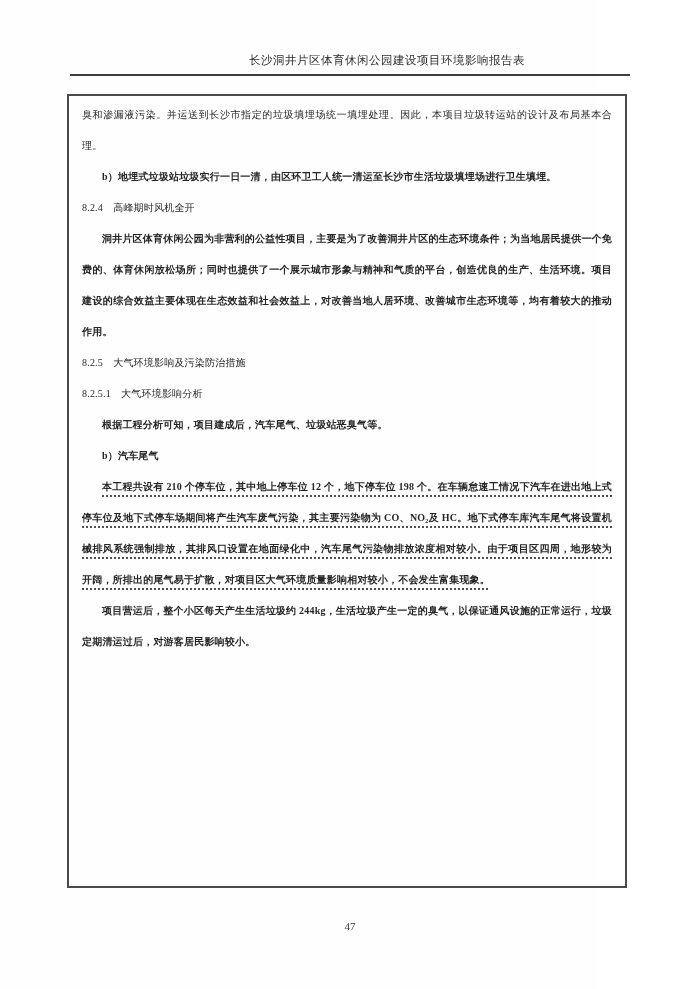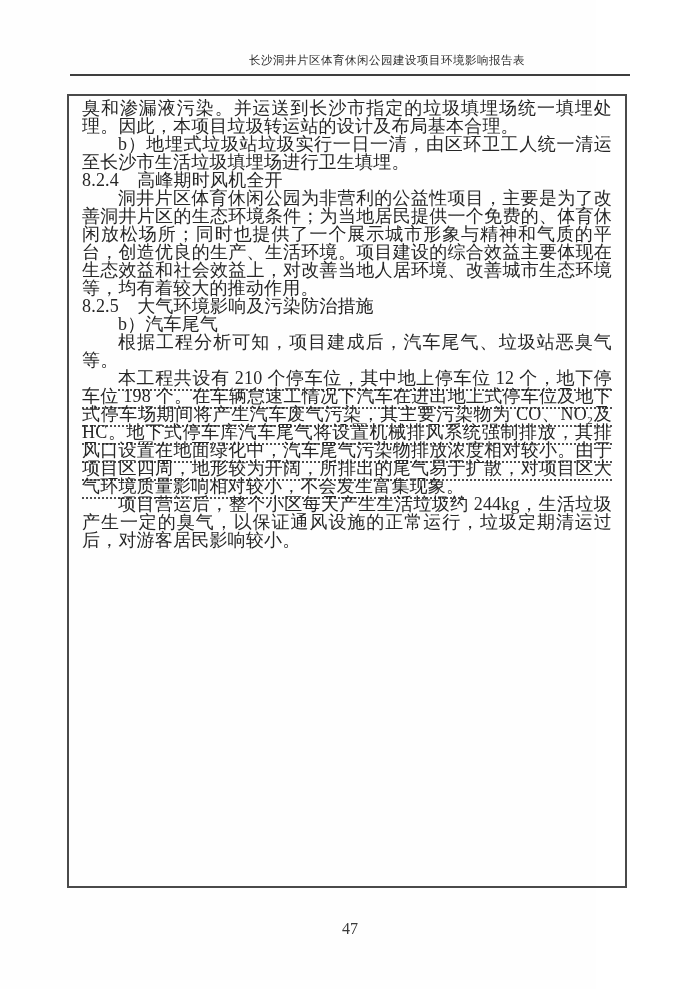--- a/index.html
+++ b/index.html
@@ -46,42 +46,42 @@
     top: 94px;
     width: 560px;
     height: 794px;
     border: 2px solid #4a4a4a;
     box-sizing: border-box;
     padding: 3px 13px 0 13px;
     overflow: hidden;
   }
   .content-box p {
     margin: 0;
-    font-size: 18px;
-    line-height: 18px;
+    font-size: 10px;
+    line-height: 31px;
     text-align: justify;
     letter-spacing: 0.2px;
   }
-  .indent { text-indent: 2em; }
+  .indent { text-indent: 2em; font-weight: bold; }
   .u-dot {
     text-decoration: underline;
     text-decoration-style: dotted;
     text-decoration-thickness: 1.5px;
     text-decoration-color: #4f4f4f;
     text-underline-offset: 5px;
   }
   .heading { font-size: 15px; }
   
   .page-number {
     position: absolute;
     left: 0;
     width: 700px;
     top: 920px;
     text-align: center;
-    font-size: 16px;
+    font-size: 11px;
     color: #3a3a3a;
   }
 </style>
 </head>
 <body>
 
 <div class="page">
 
   <div class="header-text">长沙洞井片区体育休闲公园建设项目环境影响报告表</div>
   <div class="header-rule"></div>
@@ -91,24 +91,25 @@
     <p>臭和渗漏液污染。并运送到长沙市指定的垃圾填埋场统一填埋处理。因此，本项目垃圾转运站的设计及布局基本合理。</p>
 
     <p class="indent">b）地埋式垃圾站垃圾实行一日一清，由区环卫工人统一清运至长沙市生活垃圾填埋场进行卫生填埋。</p>
 
     <p class="heading">8.2.4　高峰期时风机全开</p>
 
     <p class="indent">洞井片区体育休闲公园为非营利的公益性项目，主要是为了改善洞井片区的生态环境条件；为当地居民提供一个免费的、体育休闲放松场所；同时也提供了一个展示城市形象与精神和气质的平台，创造优良的生产、生活环境。项目建设的综合效益主要体现在生态效益和社会效益上，对改善当地人居环境、改善城市生态环境等，均有着较大的推动作用。</p>
 
     <p class="heading">8.2.5　大气环境影响及污染防治措施</p>
 
+    <p class="heading">8.2.5.1　大气环境影响分析</p>
+
+    <p class="indent">根据工程分析可知，项目建成后，汽车尾气、垃圾站恶臭气等。</p>
 
     <p class="indent">b）汽车尾气</p>
-
-    <p class="indent">根据工程分析可知，项目建成后，汽车尾气、垃圾站恶臭气等。</p>
 
     <p class="indent u-dot">本工程共设有 210 个停车位，其中地上停车位 12 个，地下停车位 198 个。在车辆怠速工情况下汽车在进出地上式停车位及地下式停车场期间将产生汽车废气污染，其主要污染物为 CO、NO₂及 HC。地下式停车库汽车尾气将设置机械排风系统强制排放，其排风口设置在地面绿化中，汽车尾气污染物排放浓度相对较小。由于项目区四周，地形较为开阔，所排出的尾气易于扩散，对项目区大气环境质量影响相对较小，不会发生富集现象。</p>
 
 
 
     <p class="indent">项目营运后，整个小区每天产生生活垃圾约 244kg，生活垃圾产生一定的臭气，以保证通风设施的正常运行，垃圾定期清运过后，对游客居民影响较小。</p>
 
   </div>
 
   <div class="page-number">47</div>

